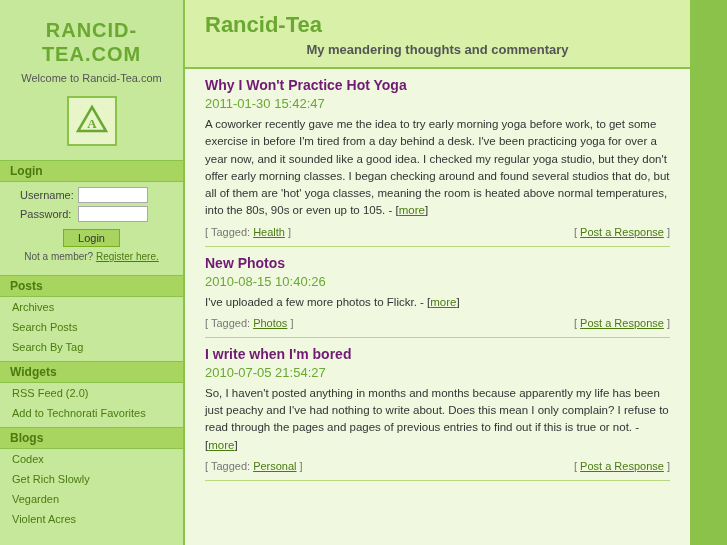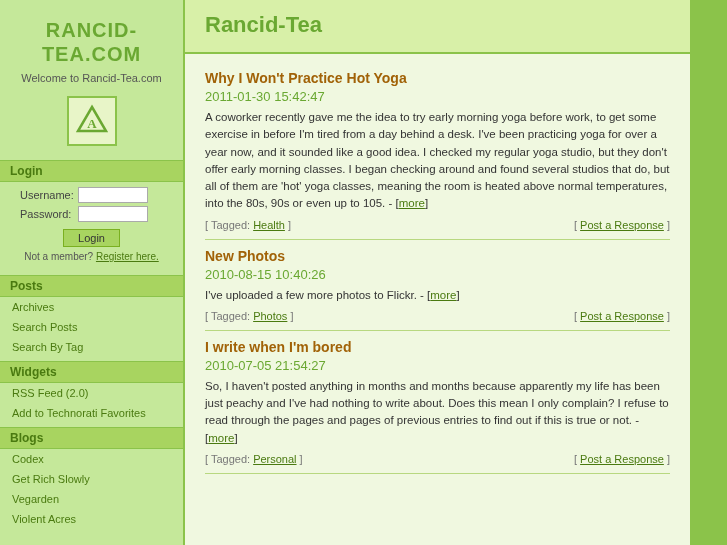--- a/index.html
+++ b/index.html
@@ -147,22 +147,21 @@
       padding: 8px 20px;
     }
     .post {
       border-bottom: 1px solid #b8d880;
       padding-bottom: 8px;
       margin-bottom: 8px;
     }
     .post-title {
       font-size: 14px;
       font-weight: bold;
-      color: #a16207;
-      margin-top: 8px;
+      color: #701a75;
       margin-bottom: 3px;
     }
     .post-date {
       color: #6aa832;
       font-size: 13px;
       margin-bottom: 5px;
     }
     .post-body {
       font-size: 11.5px;
       color: #333;
@@ -235,20 +234,21 @@
     <div class="sidebar-section-header">Blogs</div>
     <a class="sidebar-nav-item" href="#">Codex</a>
     <a class="sidebar-nav-item" href="#">Get Rich Slowly</a>
     <a class="sidebar-nav-item" href="#">Vegarden</a>
     <a class="sidebar-nav-item" href="#">Violent Acres</a>
   </div>
 
   <div id="main">
     <div class="main-header">
       <div class="main-title">Rancid-Tea</div>
+      <div class="main-subtitle">My meandering thoughts and commentary</div>
     </div>
     <div class="main-content">
 
       <div class="post">
         <div class="post-title">Why I Won't Practice Hot Yoga</div>
         <div class="post-date">2011-01-30 15:42:47</div>
         <div class="post-body">
           A coworker recently gave me the idea to try early morning yoga before work, to get some exercise in before I'm tired from a day behind a desk. I've been practicing yoga for over a year now, and it sounded like a good idea. I checked my regular yoga studio, but they don't offer early morning classes. I began checking around and found several studios that do, but all of them are 'hot' yoga classes, meaning the room is heated above normal temperatures, into the 80s, 90s or even up to 105. - [<a href="#">more</a>]
         </div>
         <div class="post-footer">

